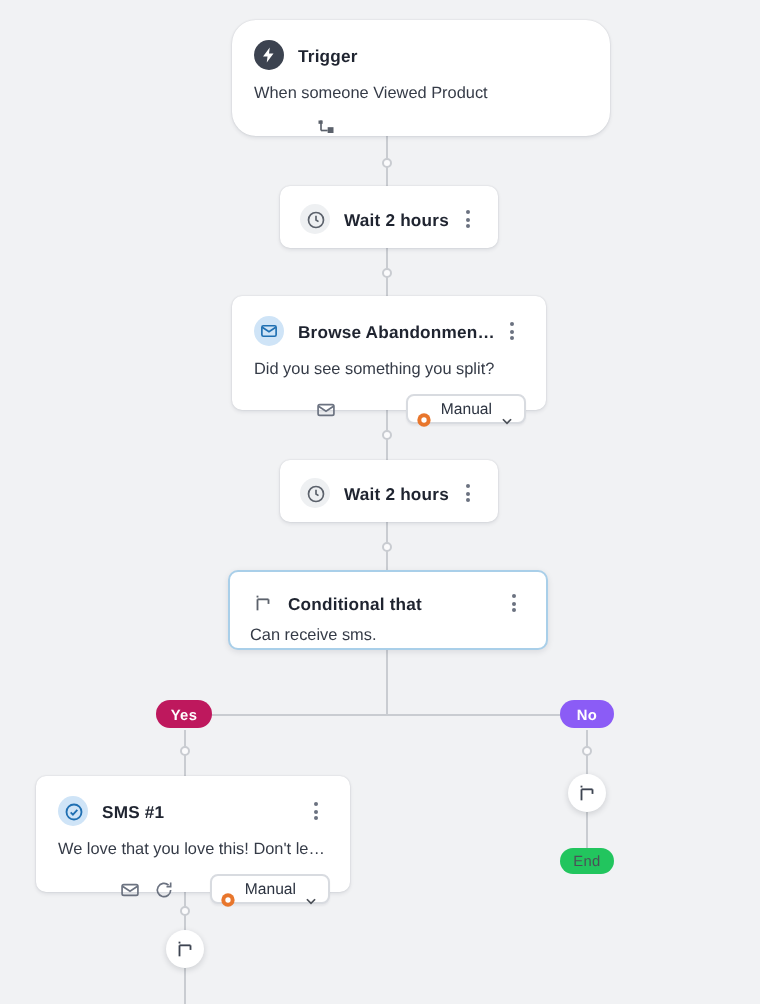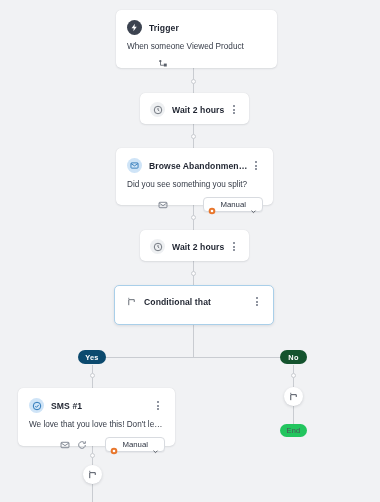--- a/index.html
+++ b/index.html
@@ -51,22 +51,22 @@
   .manual{display:flex;align-items:center;gap:4px;background:#fff;
       border:1px solid #d8dbe0;border-radius:4px;padding:2px 5px 2px 4px;
       cursor:pointer;box-shadow:0 1px 1px rgba(16,24,40,.05);}
   .manual .mlabel{font-size:7.8px;color:#2c3340;}
   .mdot{width:8px;height:8px;flex:none;}
   .chev{width:7px;height:7px;flex:none;}
 
   
   .pill{position:absolute;border-radius:8px;display:flex;align-items:center;
         justify-content:center;font-size:7.4px;font-weight:bold;color:#fff;letter-spacing:.2px;}
-  .pill.yes{background:#0c4a6e;}
-  .pill.no{background:#14532d;}
+  .pill.yes{background:#be185d;}
+  .pill.no{background:#8b5cf6;}
   .pill.end{background:#22c55e;color:#4b5058;font-weight:normal;}
 
   
   .rbtn{position:absolute;width:19px;height:19px;border-radius:50%;
         background:#fff;display:flex;align-items:center;justify-content:center;
         box-shadow:0 1px 3px rgba(16,24,40,.16);cursor:pointer;}
 </style>
 </head>
 <body>
 
@@ -93,21 +93,21 @@
 
   <div class="vline" style="left:293px;top:365px;height:23px;"></div>
   <div class="dot" style="left:291px;top:373px;"></div>
 
   <div class="vline" style="left:293px;top:406px;height:19px;"></div>
 
   <div class="vline" style="left:92px;top:446px;height:20px;"></div>
   <div class="dot" style="left:90px;top:453px;"></div>
   <div class="vline" style="left:92px;top:484px;height:18px;"></div>
 
-  <div class="card" style="left:116px;top:10px;width:161px;height:58px;">
+  <div class="card" style="left:116px;top:10px;width:189px;height:58px;border-radius:12px;">
     <div class="card-head">
       <span class="hicon dark">
         <svg width="9" height="9" viewBox="0 0 24 24" fill="#ffffff">
             <path d="M13 2 4 14h6l-1 8 9-12h-6z"></path>
           </svg>
       </span>
       <span class="card-title">Trigger</span>
     </div>
     <div class="card-body">When someone Viewed Product</div>
     <div class="card-foot">
@@ -209,20 +209,21 @@
             <path d="M6 4v2"></path>
         </svg>
       </span>
       <span class="card-title">Conditional that</span>
       <span class="kebab">
           <i></i>
           <i></i>
           <i></i>
         </span>
     </div>
+    <div class="card-body">Can receive sms.</div>
   </div>
 
   <div class="pill yes" style="left:78px;top:350px;width:28px;height:14px;">Yes</div>
   <div class="pill no" style="left:280px;top:350px;width:27px;height:14px;">No</div>
 
   <div class="rbtn" style="left:284px;top:387px;">
     <svg width="11" height="11" viewBox="0 0 24 24" fill="none" stroke="#3c4350" stroke-width="2">
       <path d="M6 20V8"></path>
         <path d="M6 8h12"></path>
         <path d="M18 8v5"></path>

